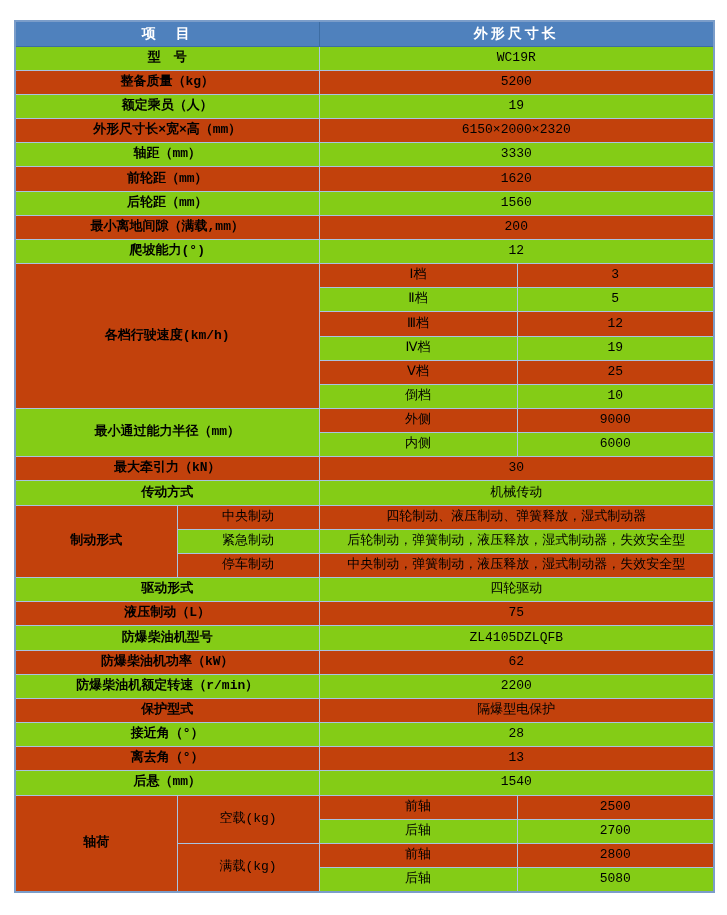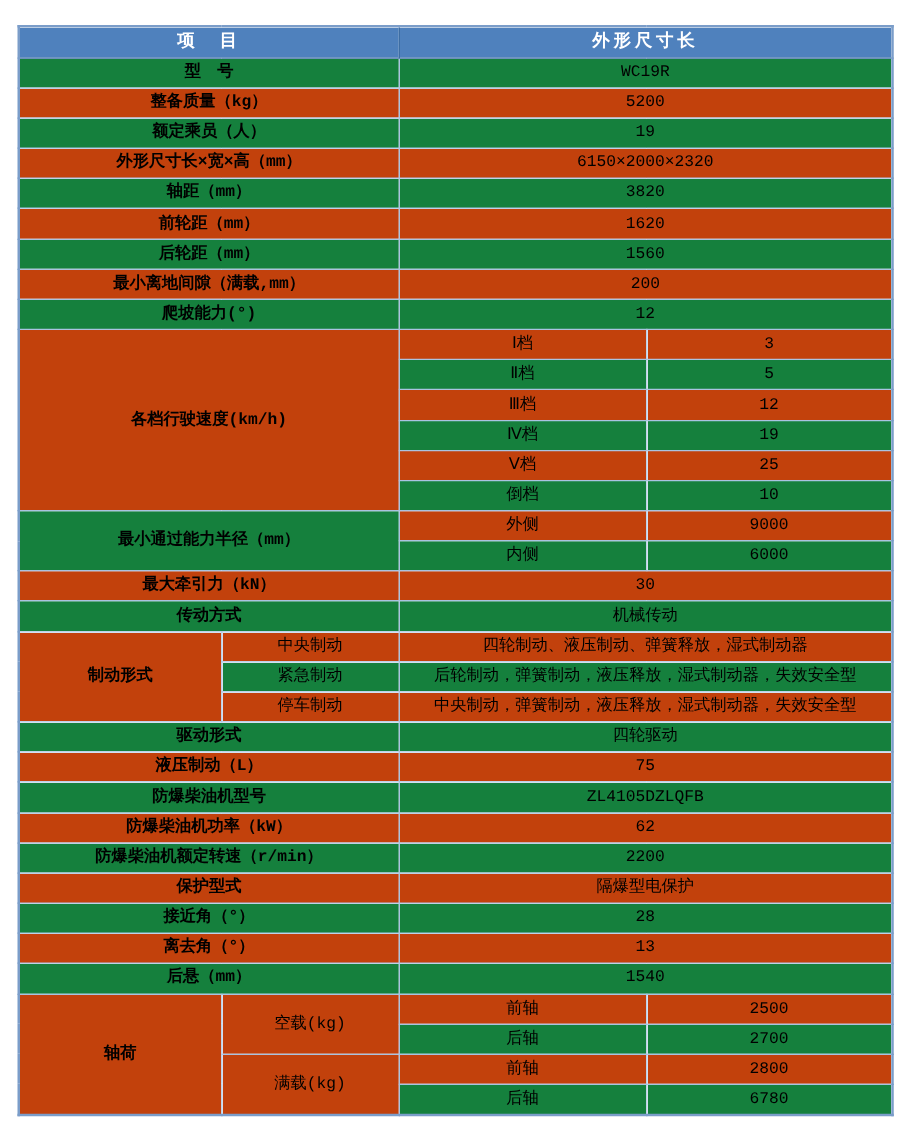--- a/index.html
+++ b/index.html
@@ -22,21 +22,21 @@
     padding:0 4px;white-space:nowrap;overflow:hidden;
   }
   tr.hdr{height:25px;}
   tr.row{height:24px;}
   tr.hdr td{
     background:#4F81BD;color:#ffffff;font-weight:bold;
     font-size:14px;letter-spacing:3px;
     border-color:#3D6DA3;
   }
   .lbl{font-weight:bold;}
-  .sh-b{background:#15803d;margin-left:32px;}
+  .sh-b{background:#84cc16;margin-left:32px;}
   .sh-w{background:#c2410c;}
 </style>
 </head>
 <body>
 
 <div class="canvas">
 <table class="spec">
   <colgroup>
     <col style="width:162px">
         <col style="width:142px">
@@ -61,21 +61,21 @@
   <tr class="row">
     <td colspan="2" class="lbl sh-b">额定乘员（人）</td>
     <td colspan="2" class="sh-b">19</td>
   </tr>
   <tr class="row">
     <td colspan="2" class="lbl sh-w">外形尺寸长×宽×高（mm）</td>
     <td colspan="2" class="sh-w">6150×2000×2320</td>
   </tr>
   <tr class="row">
     <td colspan="2" class="lbl sh-b">轴距（mm）</td>
-    <td colspan="2" class="sh-b">3820</td>
+    <td colspan="2" class="sh-b">3330</td>
   </tr>
   <tr class="row">
     <td colspan="2" class="lbl sh-w">前轮距（mm）</td>
     <td colspan="2" class="sh-w">1620</td>
   </tr>
   <tr class="row">
     <td colspan="2" class="lbl sh-b">后轮距（mm）</td>
     <td colspan="2" class="sh-b">1560</td>
   </tr>
   <tr class="row">
@@ -193,17 +193,17 @@
     <td class="sh-b">后轴</td>
     <td class="sh-b">2700</td>
   </tr>
   <tr class="row">
     <td rowspan="2" class="sh-w">满载(kg)</td>
     <td class="sh-w">前轴</td>
     <td class="sh-w">2800</td>
   </tr>
   <tr class="row">
     <td class="sh-b">后轴</td>
-    <td class="sh-b">6780</td>
+    <td class="sh-b">5080</td>
   </tr>
 </tbody>
     </table>
 </div>
 
 </body></html>

